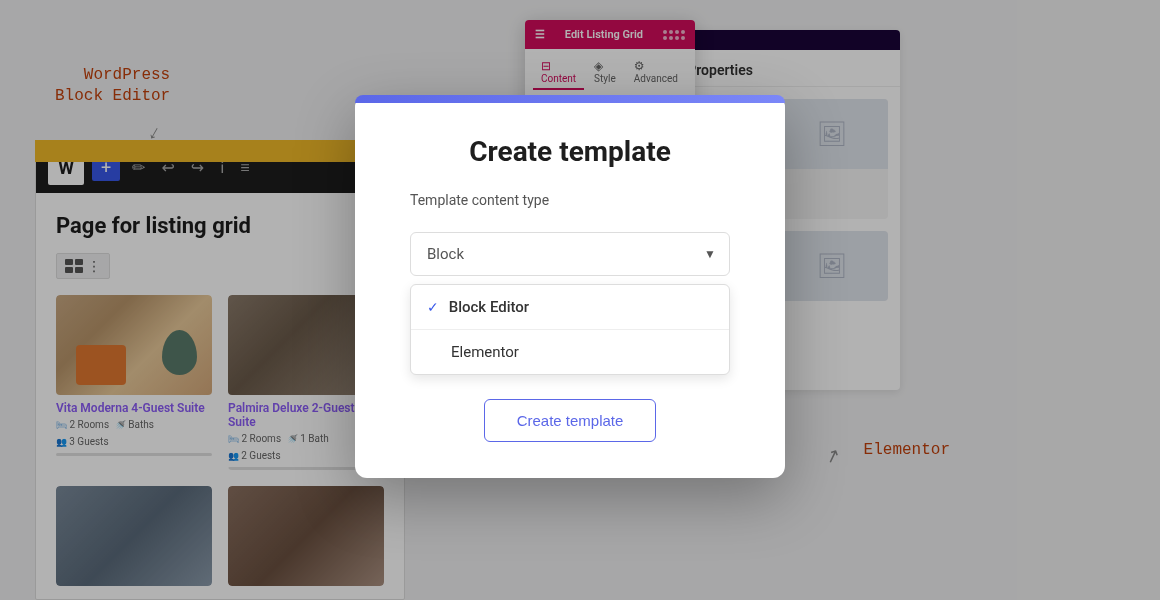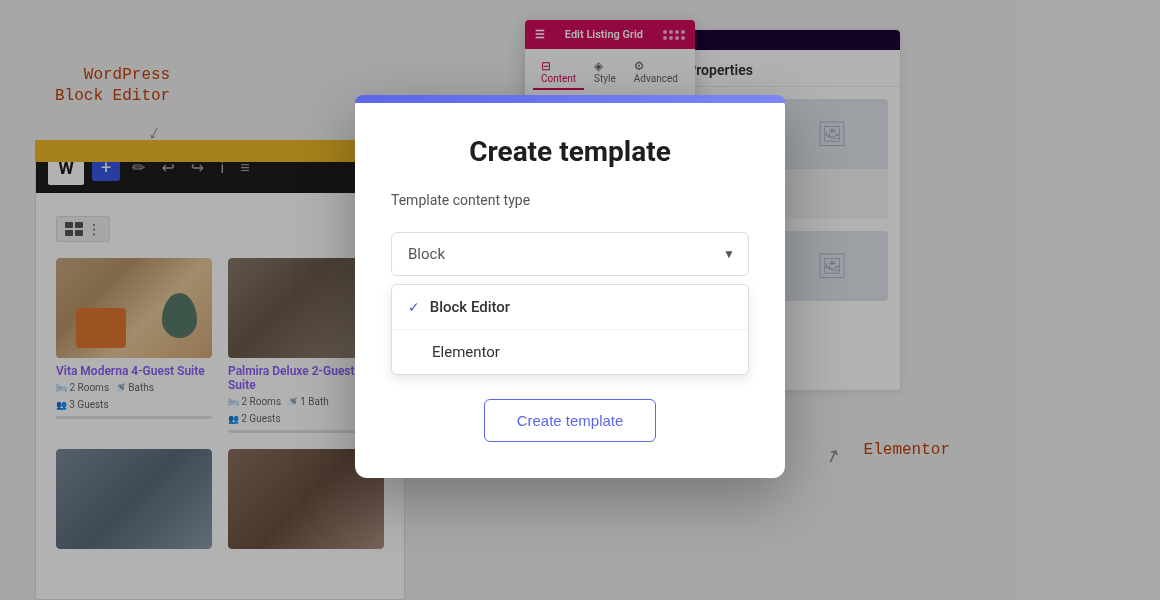--- a/index.html
+++ b/index.html
@@ -404,21 +404,21 @@
       box-shadow: 0 20px 60px rgba(0,0,0,0.3);
     }
 
     .modal-top-bar {
       height: 8px;
       background: linear-gradient(90deg, #5b67e8, #7b87f8);
       border-radius: 12px 12px 0 0;
     }
 
     .modal-body {
-      padding: 32px 36px 36px;
+      padding: 32px 55px 36px;
     }
 
     .modal-title {
       font-size: 28px;
       font-weight: 700;
       color: #1e1e1e;
       text-align: center;
       margin-bottom: 24px;
     }
 
@@ -555,20 +555,21 @@
   <div class="wp-toolbar">
     <div class="wp-logo">W</div>
     <div class="wp-add-btn">+</div>
     <span class="wp-tool-icon">✏</span>
     <span class="wp-tool-icon">↩</span>
     <span class="wp-tool-icon">↪</span>
     <span class="wp-tool-icon">ℹ</span>
     <span class="wp-tool-icon">≡</span>
   </div>
   <div class="wp-content">
+    <div class="wp-page-title">Page for listing grid</div>
     <div class="wp-block-icon">
       <div class="grid-icon">
         <span></span>
           <span></span>
           <span></span>
           <span></span>
       </div>
       <span style="font-size:14px; color:#555;">⋮</span>
     </div>
     <div class="wp-listing-grid">

